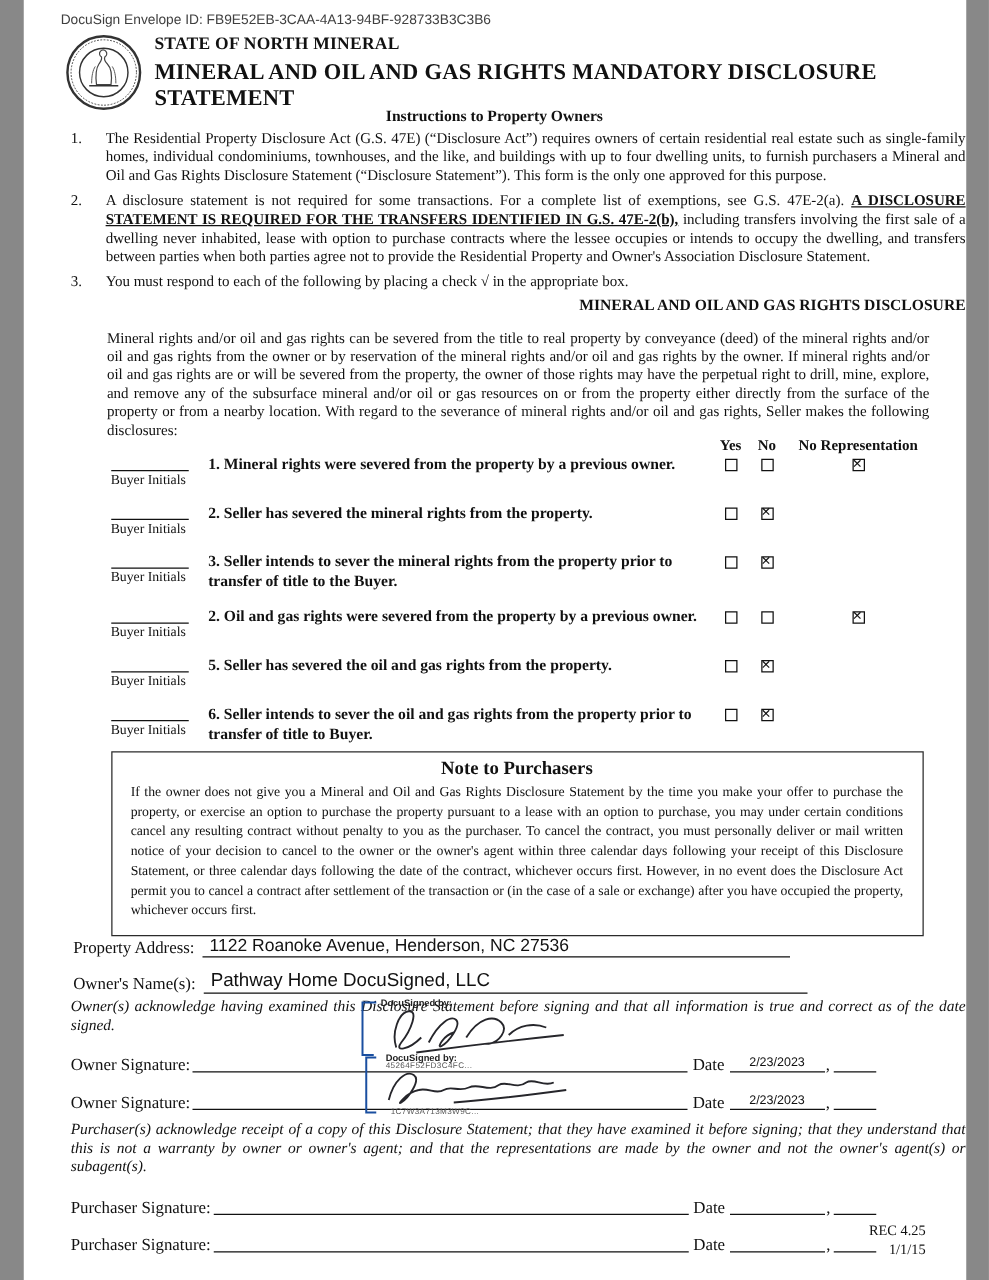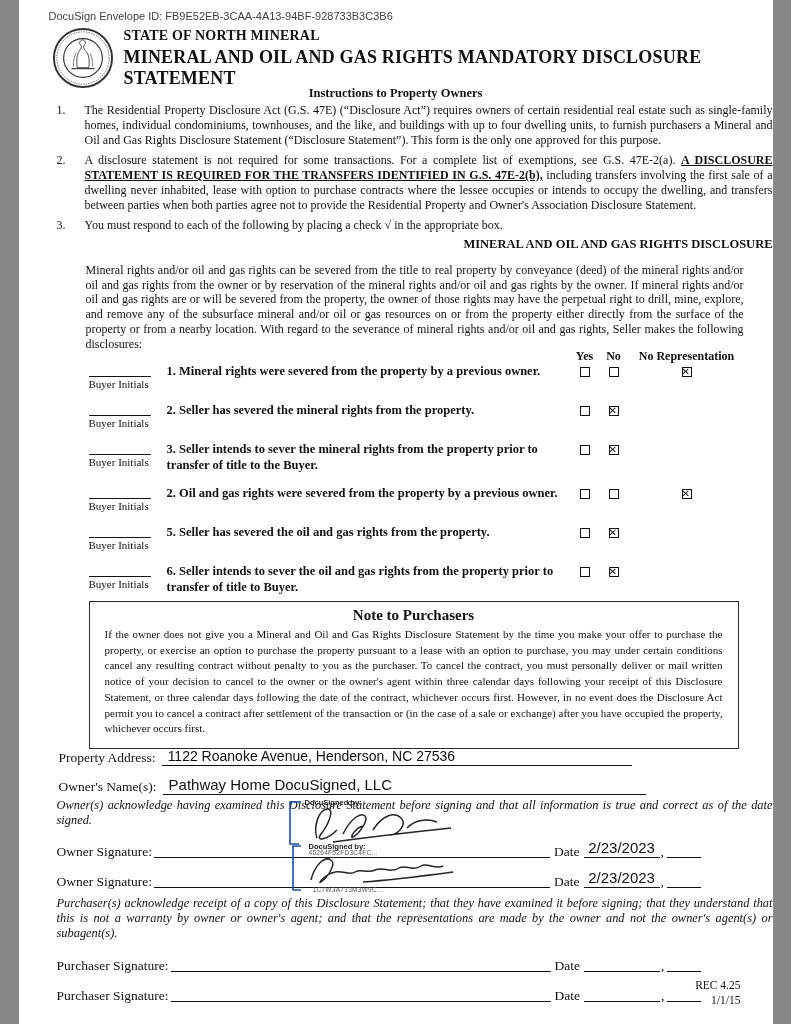--- a/index.html
+++ b/index.html
@@ -71,21 +71,21 @@
     border-bottom:1.4px solid #111; margin-left:6px; padding:0 4px 1px 6px;
   }
   .ack{ position:absolute; left:38px; width:716px; font-style:italic; font-size:12.4px; line-height:14.8px; text-align:justify; }
   .sig-block{ position:absolute; left:38px; width:716px; }
   .sig-row{ display:flex; align-items:flex-end; height:30px; }
   .sig-row .slabel{ font-size:13.5px; white-space:nowrap; }
   .sig-row .sline{ flex:1; border-bottom:1.2px solid #111; margin:0 4px 2px 2px; height:14px; }
   .sig-row .dlabel{ font-size:13.5px; margin-right:4px; }
   .dateline{
     display:inline-block; min-width:76px; border-bottom:1.2px solid #111;
-    font-family:"Liberation Sans", sans-serif; font-size:15px;
+    font-family:"Liberation Sans", sans-serif; font-size:10px;
     text-align:center; padding-bottom:1px; margin-bottom:2px;
   }
   .comma{ font-size:13.5px; margin:0 3px 0 1px; }
   .shortline{ display:inline-block; min-width:34px; border-bottom:1.2px solid #111; height:14px; margin-bottom:2px; }
   .stamp-overlay{ position:absolute; left:0; top:0; width:100%; height:100%; pointer-events:none; }
   .stamp-label{
     position:absolute; font-family:"Liberation Sans", sans-serif;
     font-size:7.5px; font-weight:bold; color:#222; white-space:nowrap;
   }
   .stamp-id{

